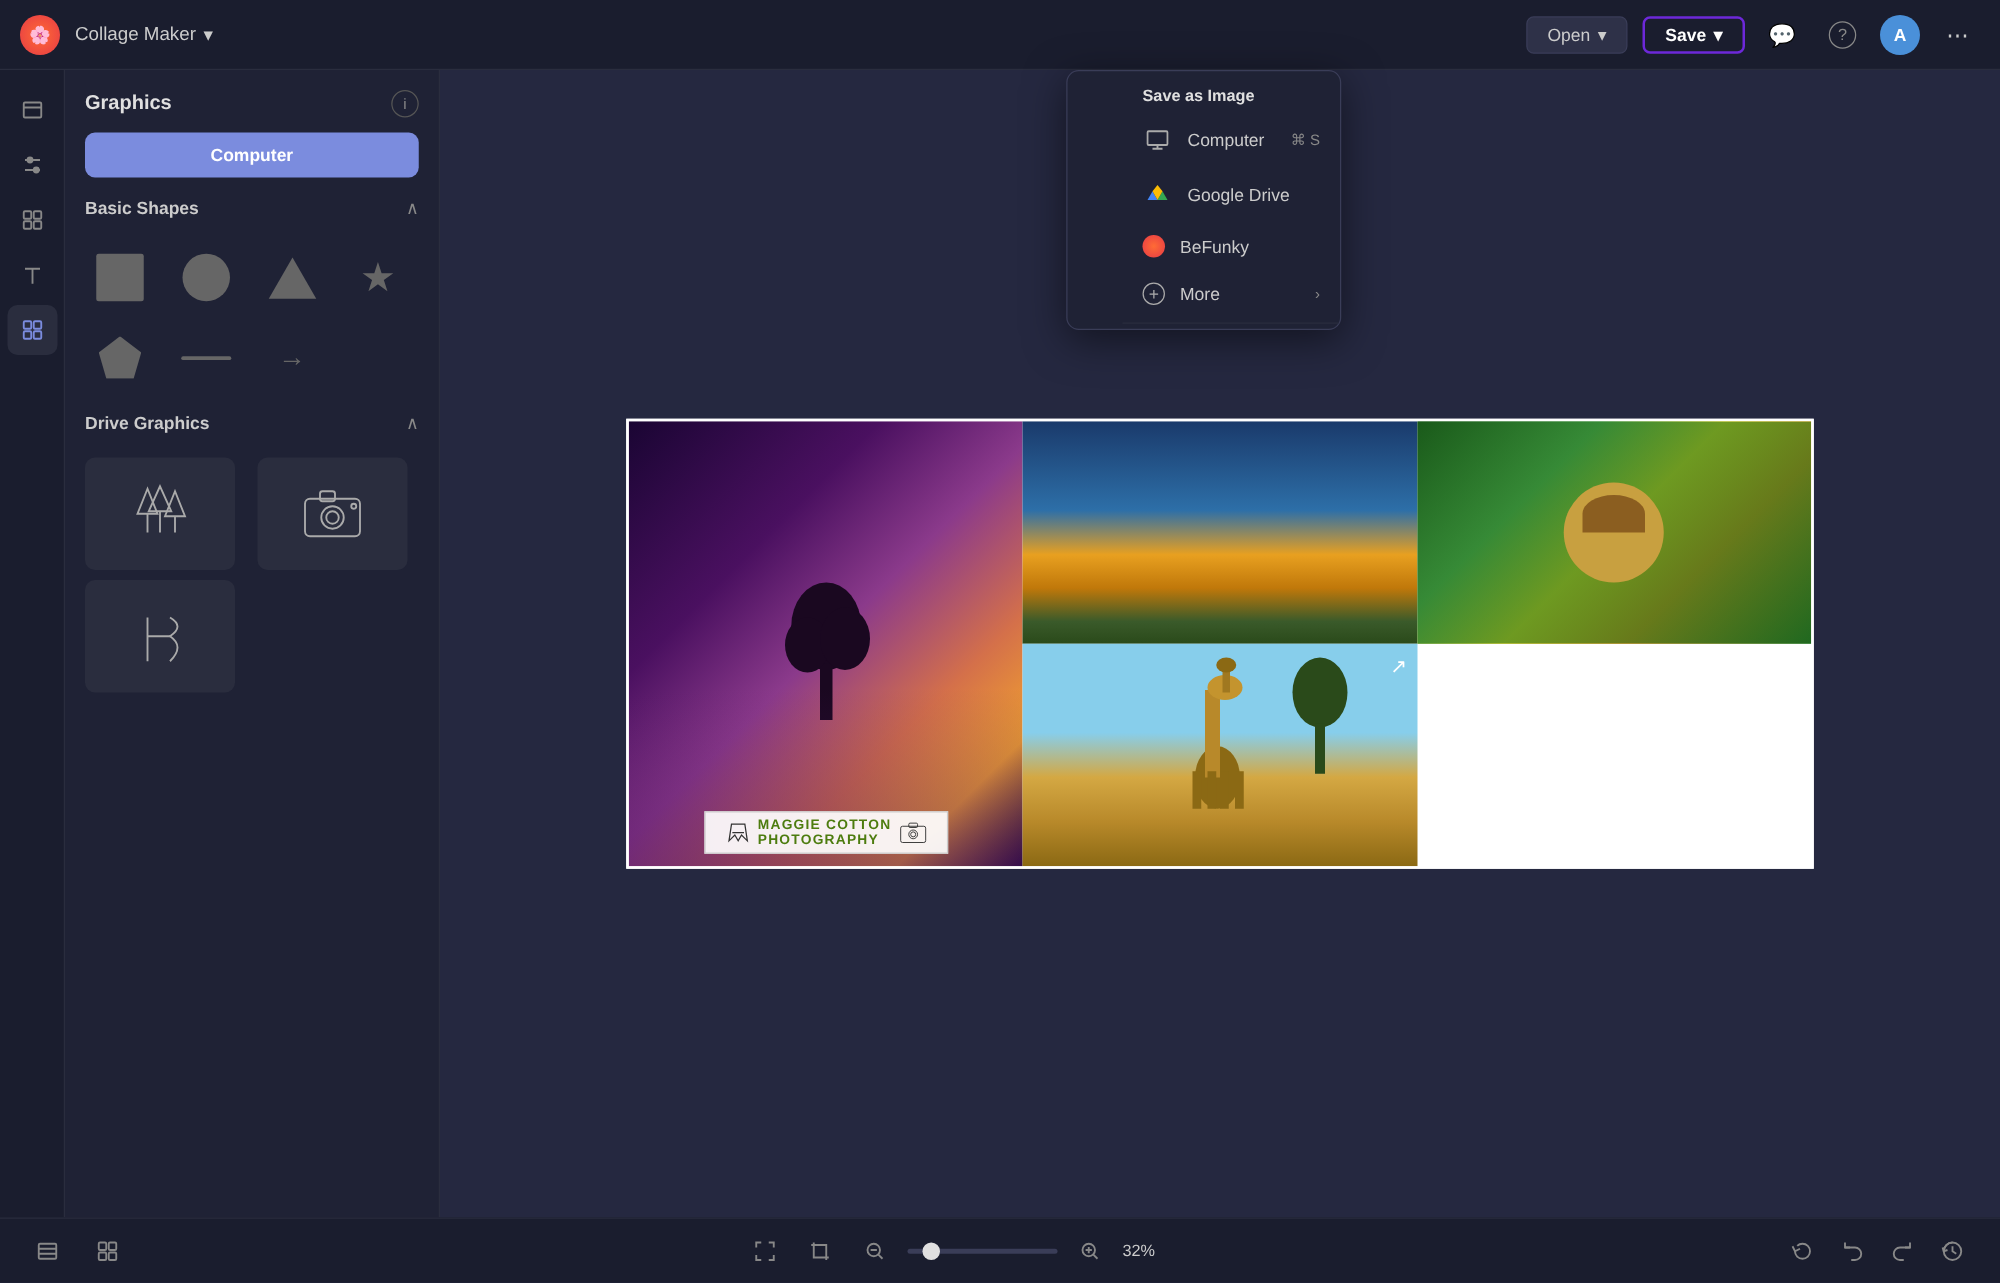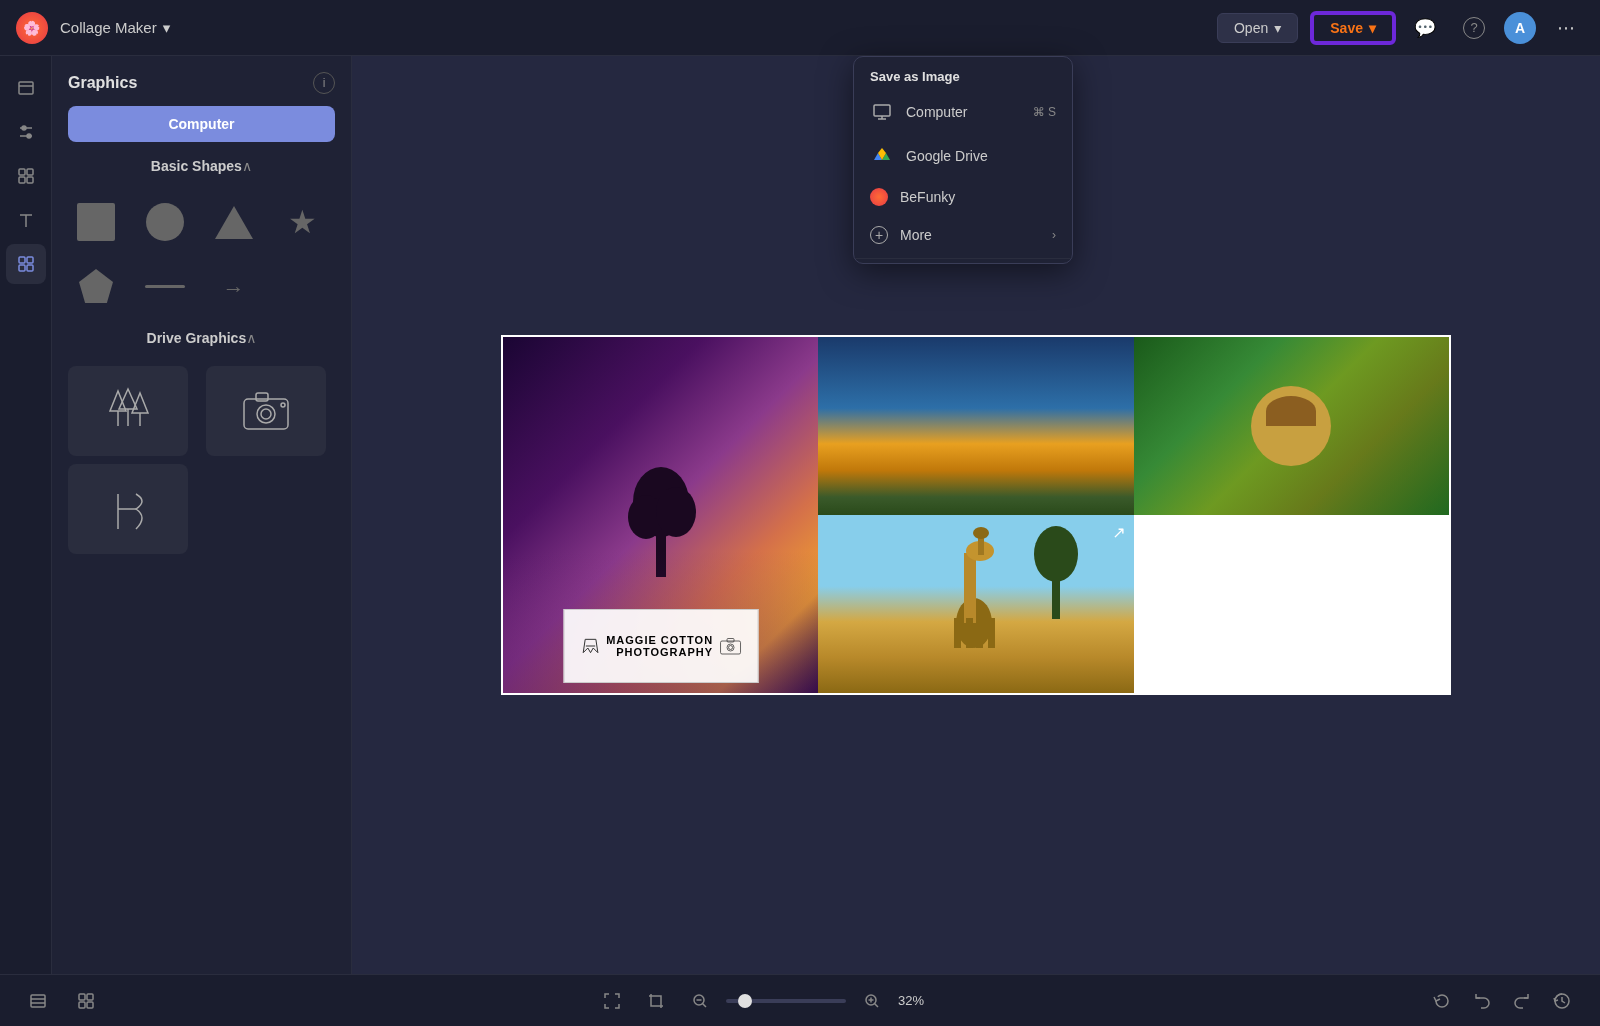--- a/index.html
+++ b/index.html
@@ -23,21 +23,21 @@
     .rail-icon { width: 40px; height: 40px; border-radius: 8px; display: flex; align-items: center; justify-content: center; cursor: pointer; color: #888; font-size: 18px; }
     .rail-icon.active { background: #2a2d3e; color: #7b8cde; }
 
     
     .left-panel { width: 300px; background: #1f2235; border-right: 1px solid #2a2d3e; display: flex; flex-direction: column; overflow-y: auto; padding: 16px; gap: 12px; }
     .panel-header { display: flex; align-items: center; justify-content: space-between; }
     .panel-title { font-size: 16px; font-weight: 600; color: #e0e0e0; }
     .panel-info { width: 22px; height: 22px; border-radius: 50%; border: 1px solid #555; display: flex; align-items: center; justify-content: center; font-size: 12px; color: #888; cursor: pointer; }
     .computer-btn { background: #7b8cde; color: white; border: none; border-radius: 8px; padding: 10px; font-size: 14px; font-weight: 600; cursor: pointer; width: 100%; }
     .search-bar { background: #2a2d3e; border: 1px solid #3a3d58; border-radius: 8px; padding: 8px 12px; display: flex; align-items: center; gap: 8px; color: #888; font-size: 14px; cursor: pointer; width: 100%; }
-    .section-header { display: flex; align-items: center; justify-content: center; margin-top: 4px; }
+    .section-header { display: flex; align-items: center; justify-content: space-between; margin-top: 4px; }
     .section-title { font-size: 14px; font-weight: 600; color: #ccc; }
     .section-toggle { font-size: 14px; color: #888; cursor: pointer; }
 
     
     .shapes-grid { display: grid; grid-template-columns: repeat(4, 1fr); gap: 8px; margin-top: 8px; }
     .shape-item { width: 56px; height: 56px; display: flex; align-items: center; justify-content: center; cursor: pointer; }
     .shape-square { width: 38px; height: 38px; background: #666; border-radius: 2px; }
     .shape-circle { width: 38px; height: 38px; background: #666; border-radius: 50%; }
     .shape-triangle { width: 0; height: 0; border-left: 19px solid transparent; border-right: 19px solid transparent; border-bottom: 33px solid #666; }
     .shape-star { color: #666; font-size: 32px; }
@@ -56,44 +56,44 @@
 
     .photo-slot { overflow: hidden; position: relative; background: #333; }
     .photo-slot.tall { grid-row: span 2; }
 
     
     .photo-purple { background: linear-gradient(135deg, #1a0533 0%, #4a1060 30%, #8b3a8b 50%, #d4704a 70%, #f0a030 85%, #1a0533 100%); }
     .photo-mountain { background: linear-gradient(180deg, #1a3a6b 0%, #2d6fa8 40%, #e8a020 60%, #c0780a 75%, #3a5a2a 90%, #2a4a1a 100%); }
     .photo-giraffe { background: linear-gradient(180deg, #87ceeb 0%, #87ceeb 40%, #d4a843 60%, #b8892a 80%, #8b6914 100%); }
     .photo-sunflower { background: linear-gradient(135deg, #1a5a1a 0%, #2d8a2d 30%, #ffd700 50%, #ff8c00 70%, #2d8a2d 100%); }
 
-    .watermark { position: absolute; bottom: 10px; left: 50%; transform: translateX(-50%); background: rgba(255,255,255,0.92); border: 1px solid #ccc; padding: 24px 16px; text-align: right; white-space: nowrap; font-size: 13px; font-weight: 700; color: #000000; letter-spacing: 0.5px; }
+    .watermark { position: absolute; bottom: 10px; left: 50%; transform: translateX(-50%); background: rgba(255,255,255,0.92); border: 1px solid #ccc; padding: 4px 16px; text-align: left; white-space: nowrap; font-size: 13px; font-weight: 700; color: #4d7c0f; letter-spacing: 0.5px; }
 
     
     .resize-handle { position: absolute; top: 8px; right: 8px; color: white; font-size: 16px; cursor: nwse-resize; }
-    .dropdown-menu { position: absolute; top: 56px; left: 853px; background: #1f2235; border: 1px solid #3a3d58; border-radius: 10px; width: 220px; z-index: 200; box-shadow: 0 8px 32px rgba(0,0,0,0.5); overflow: hidden; }
+    .dropdown-menu { position: absolute; top: 56px; left: 853px; background: #1f2235; border: 1px solid #3a3d58; border-radius: 10px; width: 220px; z-index: 200; box-shadow: 0 8px 32px rgba(0,0,0,0.5); overflow: hidden; padding-left: 44px; }
     .dropdown-section-label { padding: 12px 16px 6px; font-size: 13px; font-weight: 700; color: #e0e0e0; }
     .dropdown-item { display: flex; align-items: center; padding: 10px 16px; gap: 12px; cursor: pointer; font-size: 14px; color: #ccc; transition: background 0.1s; }
     .dropdown-item .shortcut { margin-left: auto; font-size: 12px; color: #888; }
     .dropdown-item .chevron-right { margin-left: auto; font-size: 12px; color: #888; }
     .dropdown-divider { height: 1px; background: #2a2d3e; margin: 4px 0; }
     .item-icon { width: 24px; height: 24px; display: flex; align-items: center; justify-content: center; font-size: 16px; flex-shrink: 0; }
 
     
     .bottom-toolbar { height: 52px; background: #1a1d2e; border-top: 1px solid #2a2d3e; display: flex; align-items: center; padding: 0 20px; gap: 12px; flex-shrink: 0; }
     .bottom-btn { width: 36px; height: 36px; background: transparent; border: none; color: #888; cursor: pointer; border-radius: 6px; display: flex; align-items: center; justify-content: center; font-size: 18px; }
     .bottom-spacer { flex: 1; }
     .zoom-controls { display: flex; align-items: center; gap: 8px; }
     .zoom-slider { width: 120px; height: 4px; background: #3a3d58; border-radius: 2px; appearance: none; cursor: pointer; position: relative; }
     .zoom-slider::-webkit-slider-thumb { appearance: none; width: 14px; height: 14px; background: #e0e0e0; border-radius: 50%; cursor: pointer; }
     .zoom-label { font-size: 13px; color: #ccc; min-width: 36px; }
     .right-toolbar-btns { display: flex; align-items: center; gap: 4px; }
 
     
-    .save-btn-highlighted { background: transparent; border: 4px solid #6d28d9; color: #f97316; justify-content: flex-end; }
+    .save-btn-highlighted { background: transparent; border: 2px solid #6d28d9; color: #ffffff; justify-content: flex-end; }
   </style>
 </head>
 <body>
 
 <div class="topbar">
   <div class="logo">🌸</div>
   <div class="app-name">
     <span>Collage Maker</span>
     <span>▾</span>
   </div>

